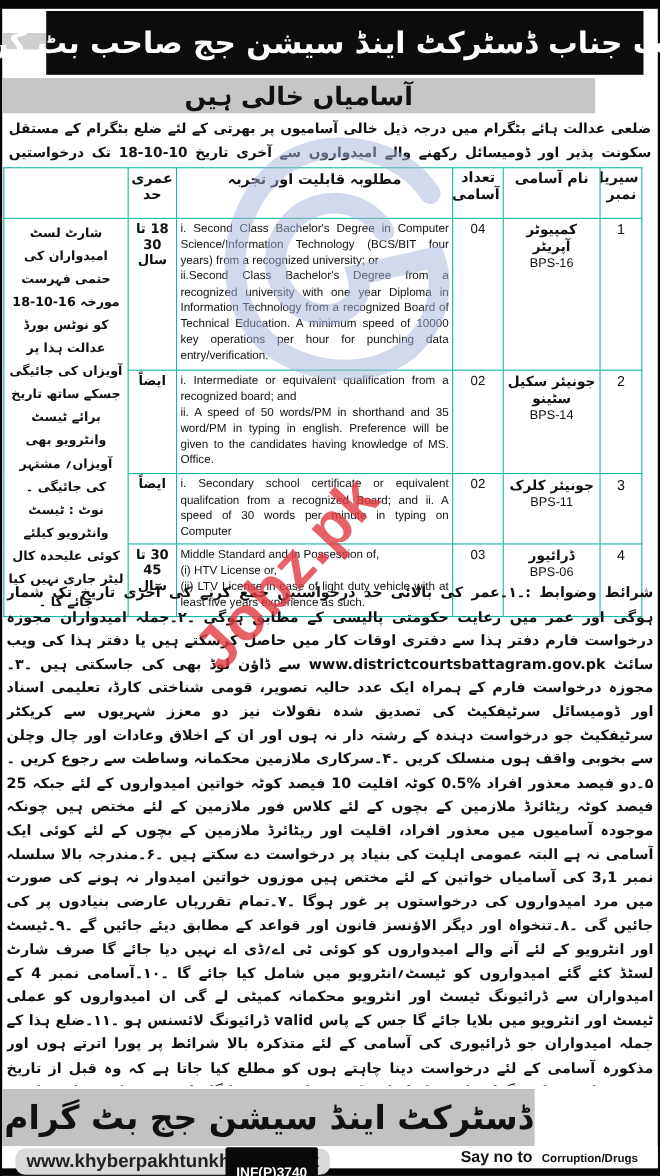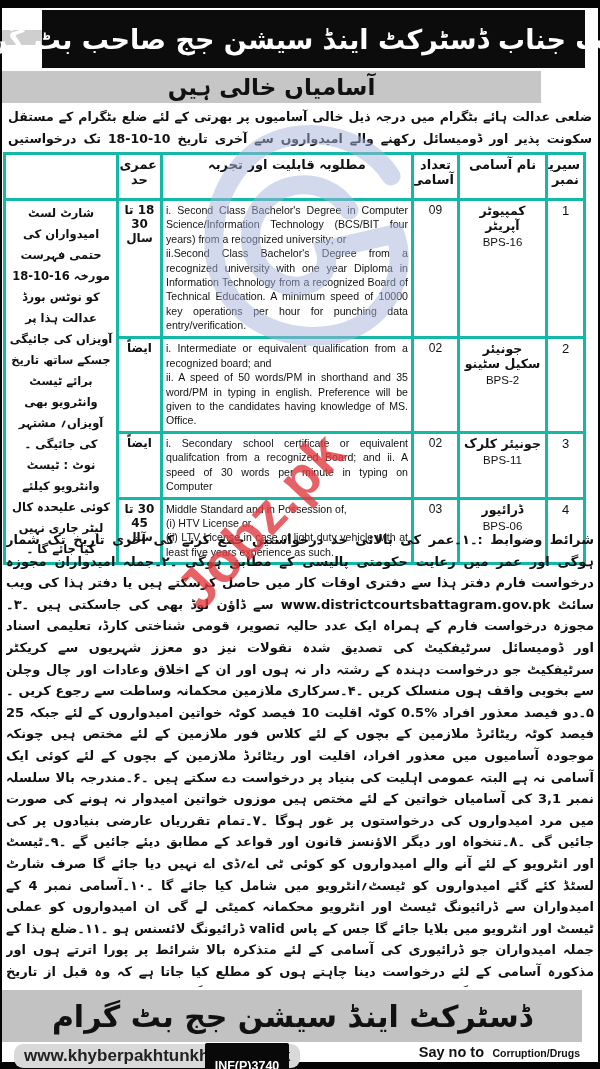--- a/index.html
+++ b/index.html
@@ -18,38 +18,38 @@
 
   .vac-bar{position:absolute;left:2px;top:71px;width:539px;height:32px;background:#c6c6c6;
         display:flex;align-items:center;justify-content:center;}
   .vac-bar .t{font-size:23px;font-weight:bold;direction:rtl;}
 
   .intro{position:absolute;left:8px;top:106px;width:584px;height:46px;direction:rtl;
         font-size:12.5px;font-weight:bold;line-height:22px;text-align:justify;overflow:hidden;}
 
   table.jobs{position:absolute;left:3px;top:152px;width:580px;border-collapse:collapse;
         direction:rtl;table-layout:fixed;}
-  table.jobs th,table.jobs td{border:3px solid #14b8a6;vertical-align:top;padding:2px 3px;overflow:hidden;}
+  table.jobs th,table.jobs td{border:1px solid #14b8a6;vertical-align:top;padding:2px 3px;overflow:hidden;}
   table.jobs th{font-size:13px;font-weight:bold;text-align:center;vertical-align:top;}
   td.serial{text-align:center;font-size:13px;font-family:"Liberation Sans",sans-serif;}
   td.count{text-align:center;font-size:12px;font-family:"Liberation Sans",sans-serif;}
   td.name{text-align:center;font-size:12.5px;font-weight:bold;}
   td.name .grade{display:block;direction:ltr;font-weight:normal;font-size:11.5px;
         font-family:"Liberation Sans",sans-serif;margin-top:3px;}
   td.qual{direction:ltr;text-align:justify;font-family:"Liberation Sans",sans-serif;
         font-size:10.6px;line-height:14.4px;white-space:pre-line;padding:3px 5px;}
   td.age{text-align:center;font-size:12px;font-weight:bold;}
   td.note-cell{vertical-align:middle;font-size:11.5px;font-weight:bold;line-height:21px;
         text-align:center;white-space:pre-line;padding:4px 5px;}
   th.note-head{border-top:none;}
 
   .terms{position:absolute;left:6px;top:529px;width:588px;height:458px;direction:rtl;
         font-size:13px;font-weight:600;line-height:21.6px;text-align:justify;overflow:hidden;}
 
-  .footer-bar{position:absolute;left:2px;top:990px;width:580px;height:52px;background:#c2c2c2;
+  .footer-bar{position:absolute;left:2px;top:990px;width:484px;height:52px;background:#c2c2c2;
         display:flex;align-items:center;justify-content:center;}
   .footer-bar .t{font-size:30px;font-weight:bold;direction:rtl;}
 
   .bottom-row{position:absolute;left:2px;top:1042px;width:596px;height:20px;background:#fff;}
   .web-box{position:absolute;left:12px;top:2px;background:#d9d9d9;border-radius:9px;
         padding:2px 10px;font-family:Liberation Sans, sans-serif;font-size:17px;font-weight:bold;color:#222;}
   .inf-box{position:absolute;left:203px;top:1px;width:84px;background:#090909;color:#fff;text-align:center;
         border-radius:2px;padding:16px 0;font-family:"Liberation Sans",sans-serif;font-size:12.5px;font-weight:bold;}
   .say-no{position:absolute;right:18px;top:1px;font-family:"Liberation Sans",sans-serif;white-space:nowrap;}
   .say-no .big{font-size:14.5px;font-weight:bold;}
@@ -106,32 +106,32 @@
       <th>مطلوبہ قابلیت اور تجربہ</th>
       <th>عمری حد</th>
       <th class="note-head"></th>
     </tr>
     <tr style="height:135px">
       <td class="serial">1</td>
       <td class="name">
         <span>کمپیوٹر آپریٹر</span>
         <span class="grade">BPS-16</span>
       </td>
-      <td class="count">09</td>
+      <td class="count">04</td>
       <td class="qual">i. Second Class Bachelor's Degree in Computer Science/Information Technology (BCS/BIT four years) from a recognized university; or
 ii.Second Class Bachelor's Degree from a recognized university with one year Diploma in Information Technology from a recognized Board of Technical Education. A minimum speed of 10000 key operations per hour for punching data entry/verification.</td>
       <td class="age">18 تا 30 سال</td>
       <td class="note-cell" rowspan="4">شارٹ لسٹ امیدواران کی حتمی فہرست مورخہ 16-10-18 کو نوٹس بورڈ عدالت ہذا پر آویزاں کی جائیگی جسکے ساتھ تاریخ برائے ٹیسٹ وانٹرویو بھی آویزاں؍ مشتہر کی جائیگی ۔
 نوٹ : ٹیسٹ وانٹرویو کیلئے کوئی علیحدہ کال لیٹر جاری نہیں کیا جائے گا ۔</td>
     </tr>
     <tr style="height:78px">
       <td class="serial">2</td>
       <td class="name">
         <span>جونیئر سکیل سٹینو</span>
-        <span class="grade">BPS-2</span>
+        <span class="grade">BPS-14</span>
       </td>
       <td class="count">02</td>
       <td class="qual">i. Intermediate or equivalent qualification from a recognized board; and
 ii. A speed of 50 words/PM in shorthand and 35 word/PM in typing in english. Preference will be given to the candidates having knowledge of MS. Office.</td>
       <td class="age">ایضاً</td>
     </tr>
     <tr style="height:52px">
       <td class="serial">3</td>
       <td class="name">
         <span>جونیئر کلرک</span>

